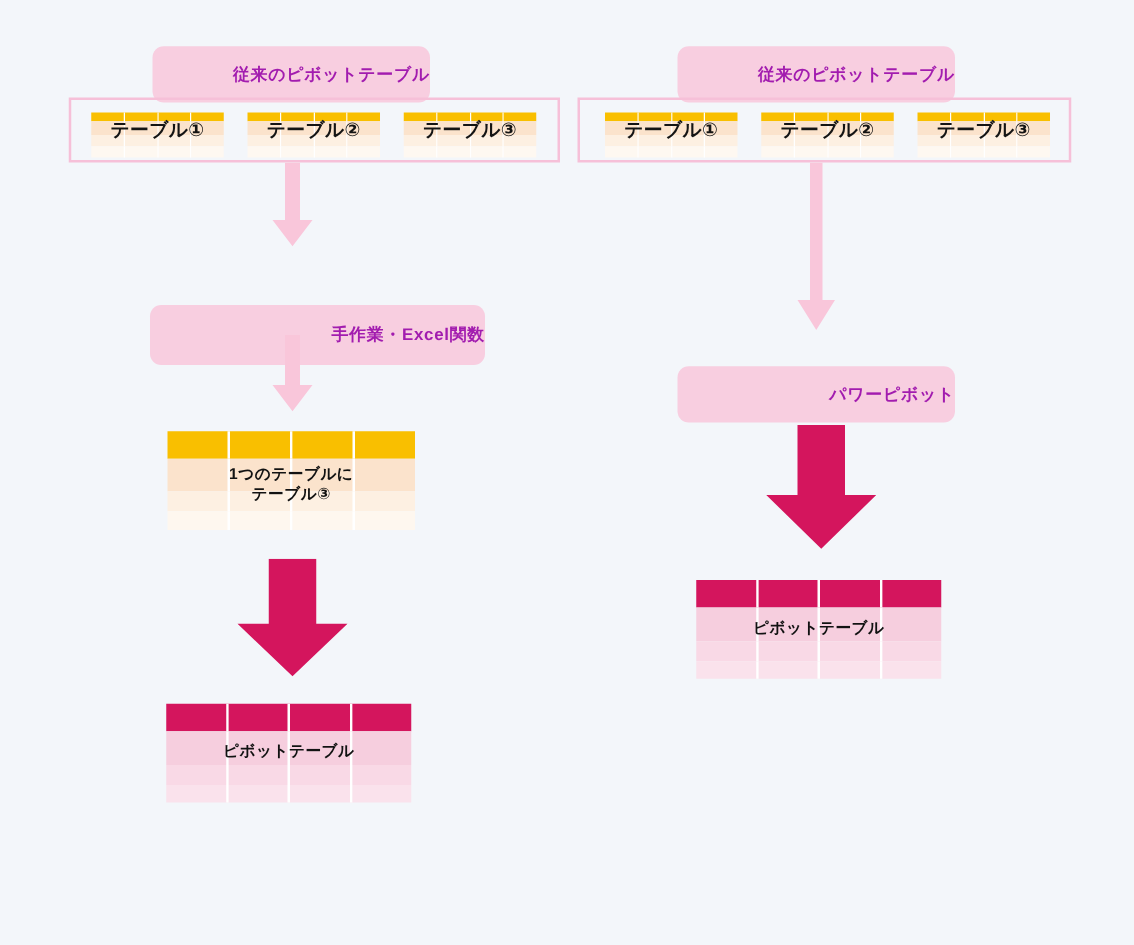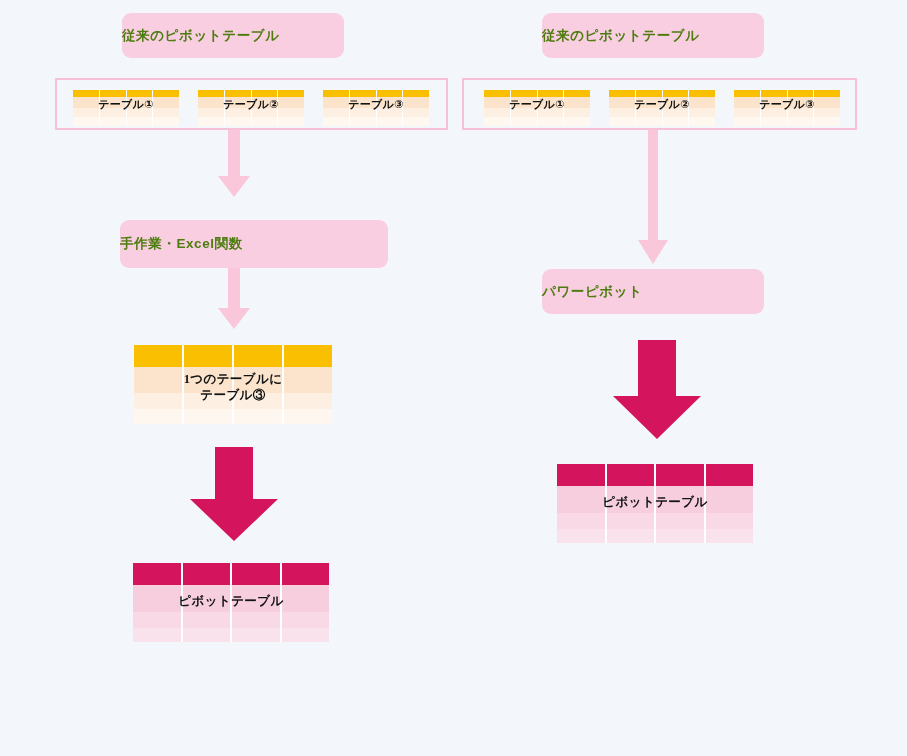--- a/index.html
+++ b/index.html
@@ -23,27 +23,28 @@
 
   
   .abs { position: absolute; }
 
   
   .label-box {
     background: #f8cee0;
     border-radius: 9px;
     display: flex;
     align-items: center;
-    justify-content: flex-start;
-    color: #4d7c0f;
+    justify-content: flex-end;
+    color: #a21caf;
     font-size: 13.5px;
     font-weight: 700;
     letter-spacing: 0.6px;
     text-align: center;
     line-height: 1.3;
+    margin-top: 24px;
   }
 
   
   .src-container {
     border: 2px solid #f6c0d8;
     background: transparent;
     box-sizing: border-box;
   }
 
   
@@ -81,21 +82,21 @@
     height: 9px;
   }
   .mini-label {
     position: absolute;
     left: 0;
     right: 0;
     top: 8px;
     height: 13px;
     line-height: 13px;
     text-align: center;
-    font-size: 11px;
+    font-size: 15px;
     font-weight: 700;
     color: #141414;
     letter-spacing: 0.3px;
     pointer-events: none;
   }
 
   
   .big-table {
     position: absolute;
     display: flex;
@@ -235,21 +236,21 @@
   </svg>
 
   <div class="abs label-box" style="left:120px; top:220px; width:268px; height:48px;">
     <span>手作業・Excel関数</span>
   </div>
 
   <svg class="arrow-svg" style="left:216px; top:268px;" width="36" height="62" viewBox="0 0 36 62">
     <path d="M12,0 H24 V40 H34 L18,61 L2,40 H12 Z" fill="#f9c6da"></path>
   </svg>
 
-  <div class="big-table" style="left:134px; top:345px; width:198px;font-family:Liberation Serif, serif;">
+  <div class="big-table" style="left:134px; top:345px; width:198px;">
     <div class="bt-row yellow-head">
       <div class="bt-cell"></div>
       <div class="bt-cell"></div>
       <div class="bt-cell"></div>
       <div class="bt-cell"></div>
     </div>
     <div class="bt-row yellow-r1">
       <div class="bt-cell"></div>
       <div class="bt-cell"></div>
       <div class="bt-cell"></div>

